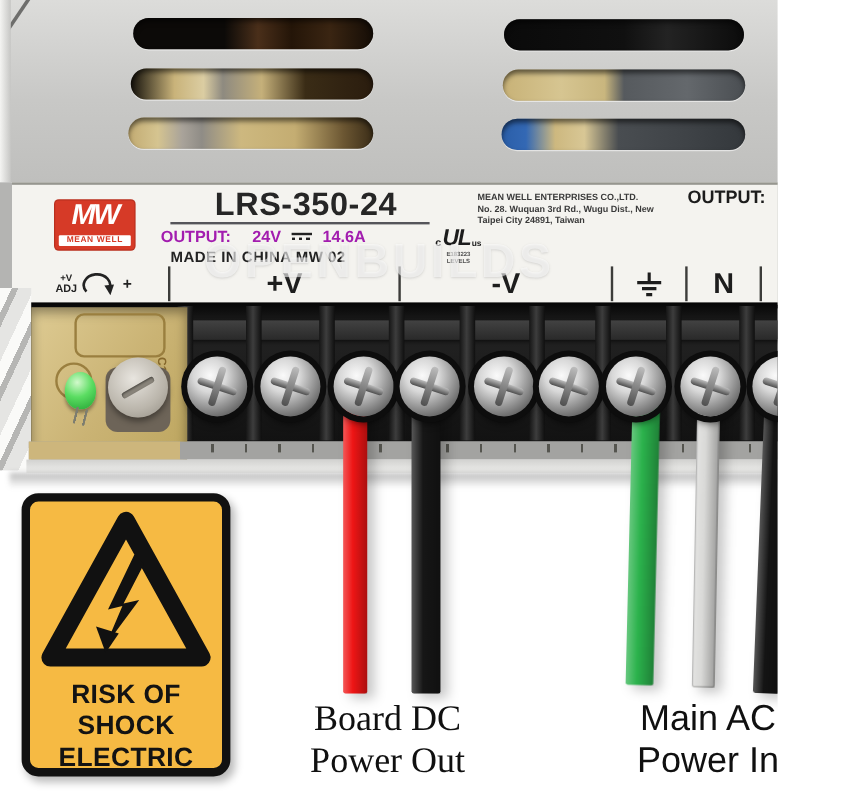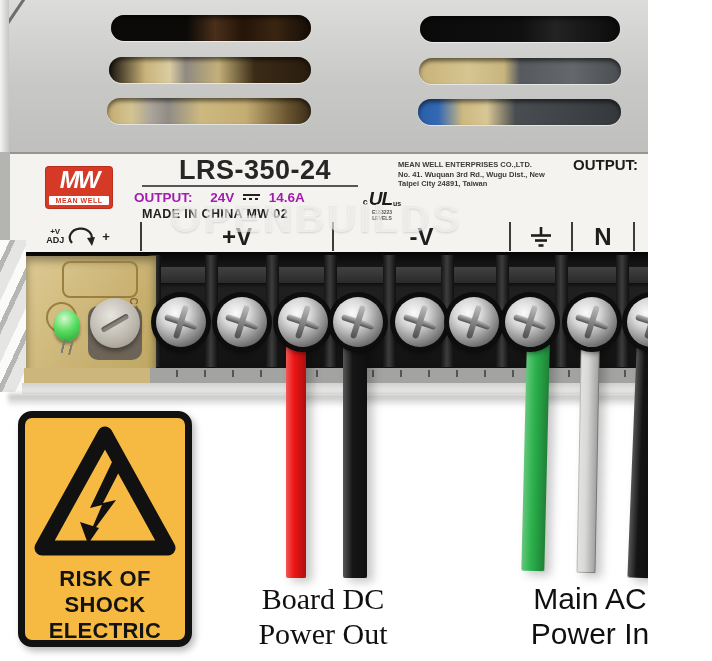--- a/index.html
+++ b/index.html
@@ -216,21 +216,21 @@
       <div class="ul-row">
         <span class="ul-c">c</span>
         <span class="ul-ul">UL</span>
         <span class="ul-us">us</span>
       </div>
       <div class="ul-file">E183223</div>
       <div class="ul-levels">LEVELS</div>
     </div>
     <div class="company">
       <div>MEAN WELL ENTERPRISES CO.,LTD.</div>
-      <div>No. 41. Wuquan 3rd Rd., Wugu Dist., New</div>
+      <div>No. 28. Wuquan 3rd Rd., Wugu Dist., New</div>
       <div>Taipei City 24891, Taiwan</div>
     </div>
     <div class="input-block">
       <div class="input-title">OUTPUT:</div>
       <div class="input-freq">50/60Hz</div>
     </div>
     <div class="sticker-watermark">OPENBUILDS</div>
 
     <div class="term-row">
       <div class="term-cell tc-adj">

